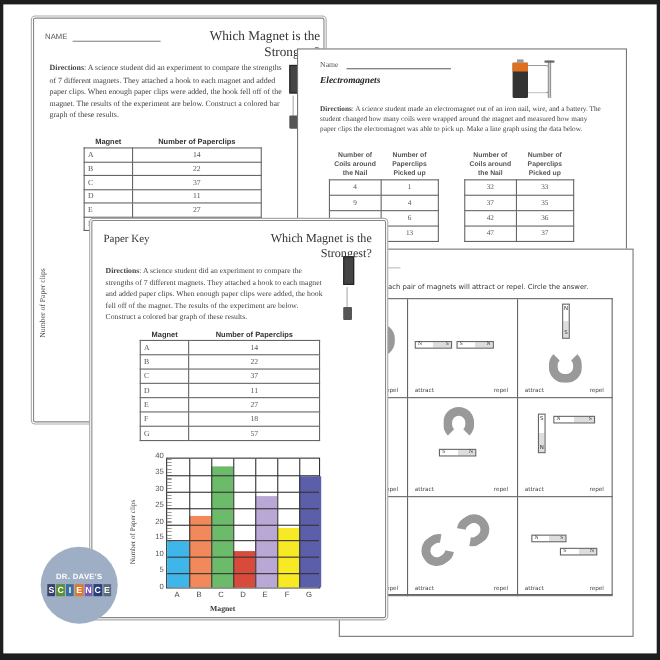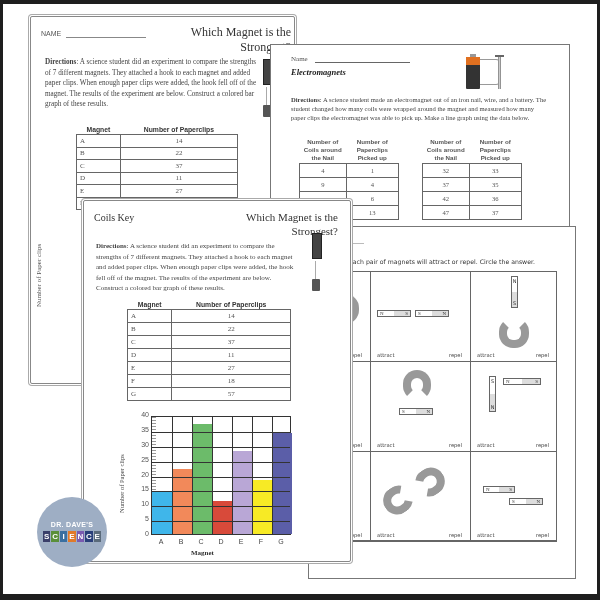--- a/index.html
+++ b/index.html
@@ -290,21 +290,21 @@
             <span>S</span>
             <span>N</span>
           </div>
         <span class="lbl l">attract</span>
         <span class="lbl r">repel</span>
       </div>
     </div>
   </div>
 
   <div class="sheet wavy" id="sheet4">
-    <div class="ak serif">Coils Key</div>
+    <div class="ak serif">Paper Key</div>
     <div class="title serif">Which Magnet is the Strongest?</div>
     <p class="dir serif"><b>Directions</b><span>: A science student did an experiment to compare the strengths of 7 different magnets. They attached a hook to each magnet and added paper clips. When enough paper clips were added, the hook fell off of the magnet. The results of the experiment are below. Construct a colored bar graph of these results.</span></p>
     <div class="clip-img" style="left:228px; top:32px;">
       <div class="mag"></div>
         <div class="hook"></div>
         <div class="clips"></div>
     </div>
     <table class="tbl">
       <tbody>
           <tr>

